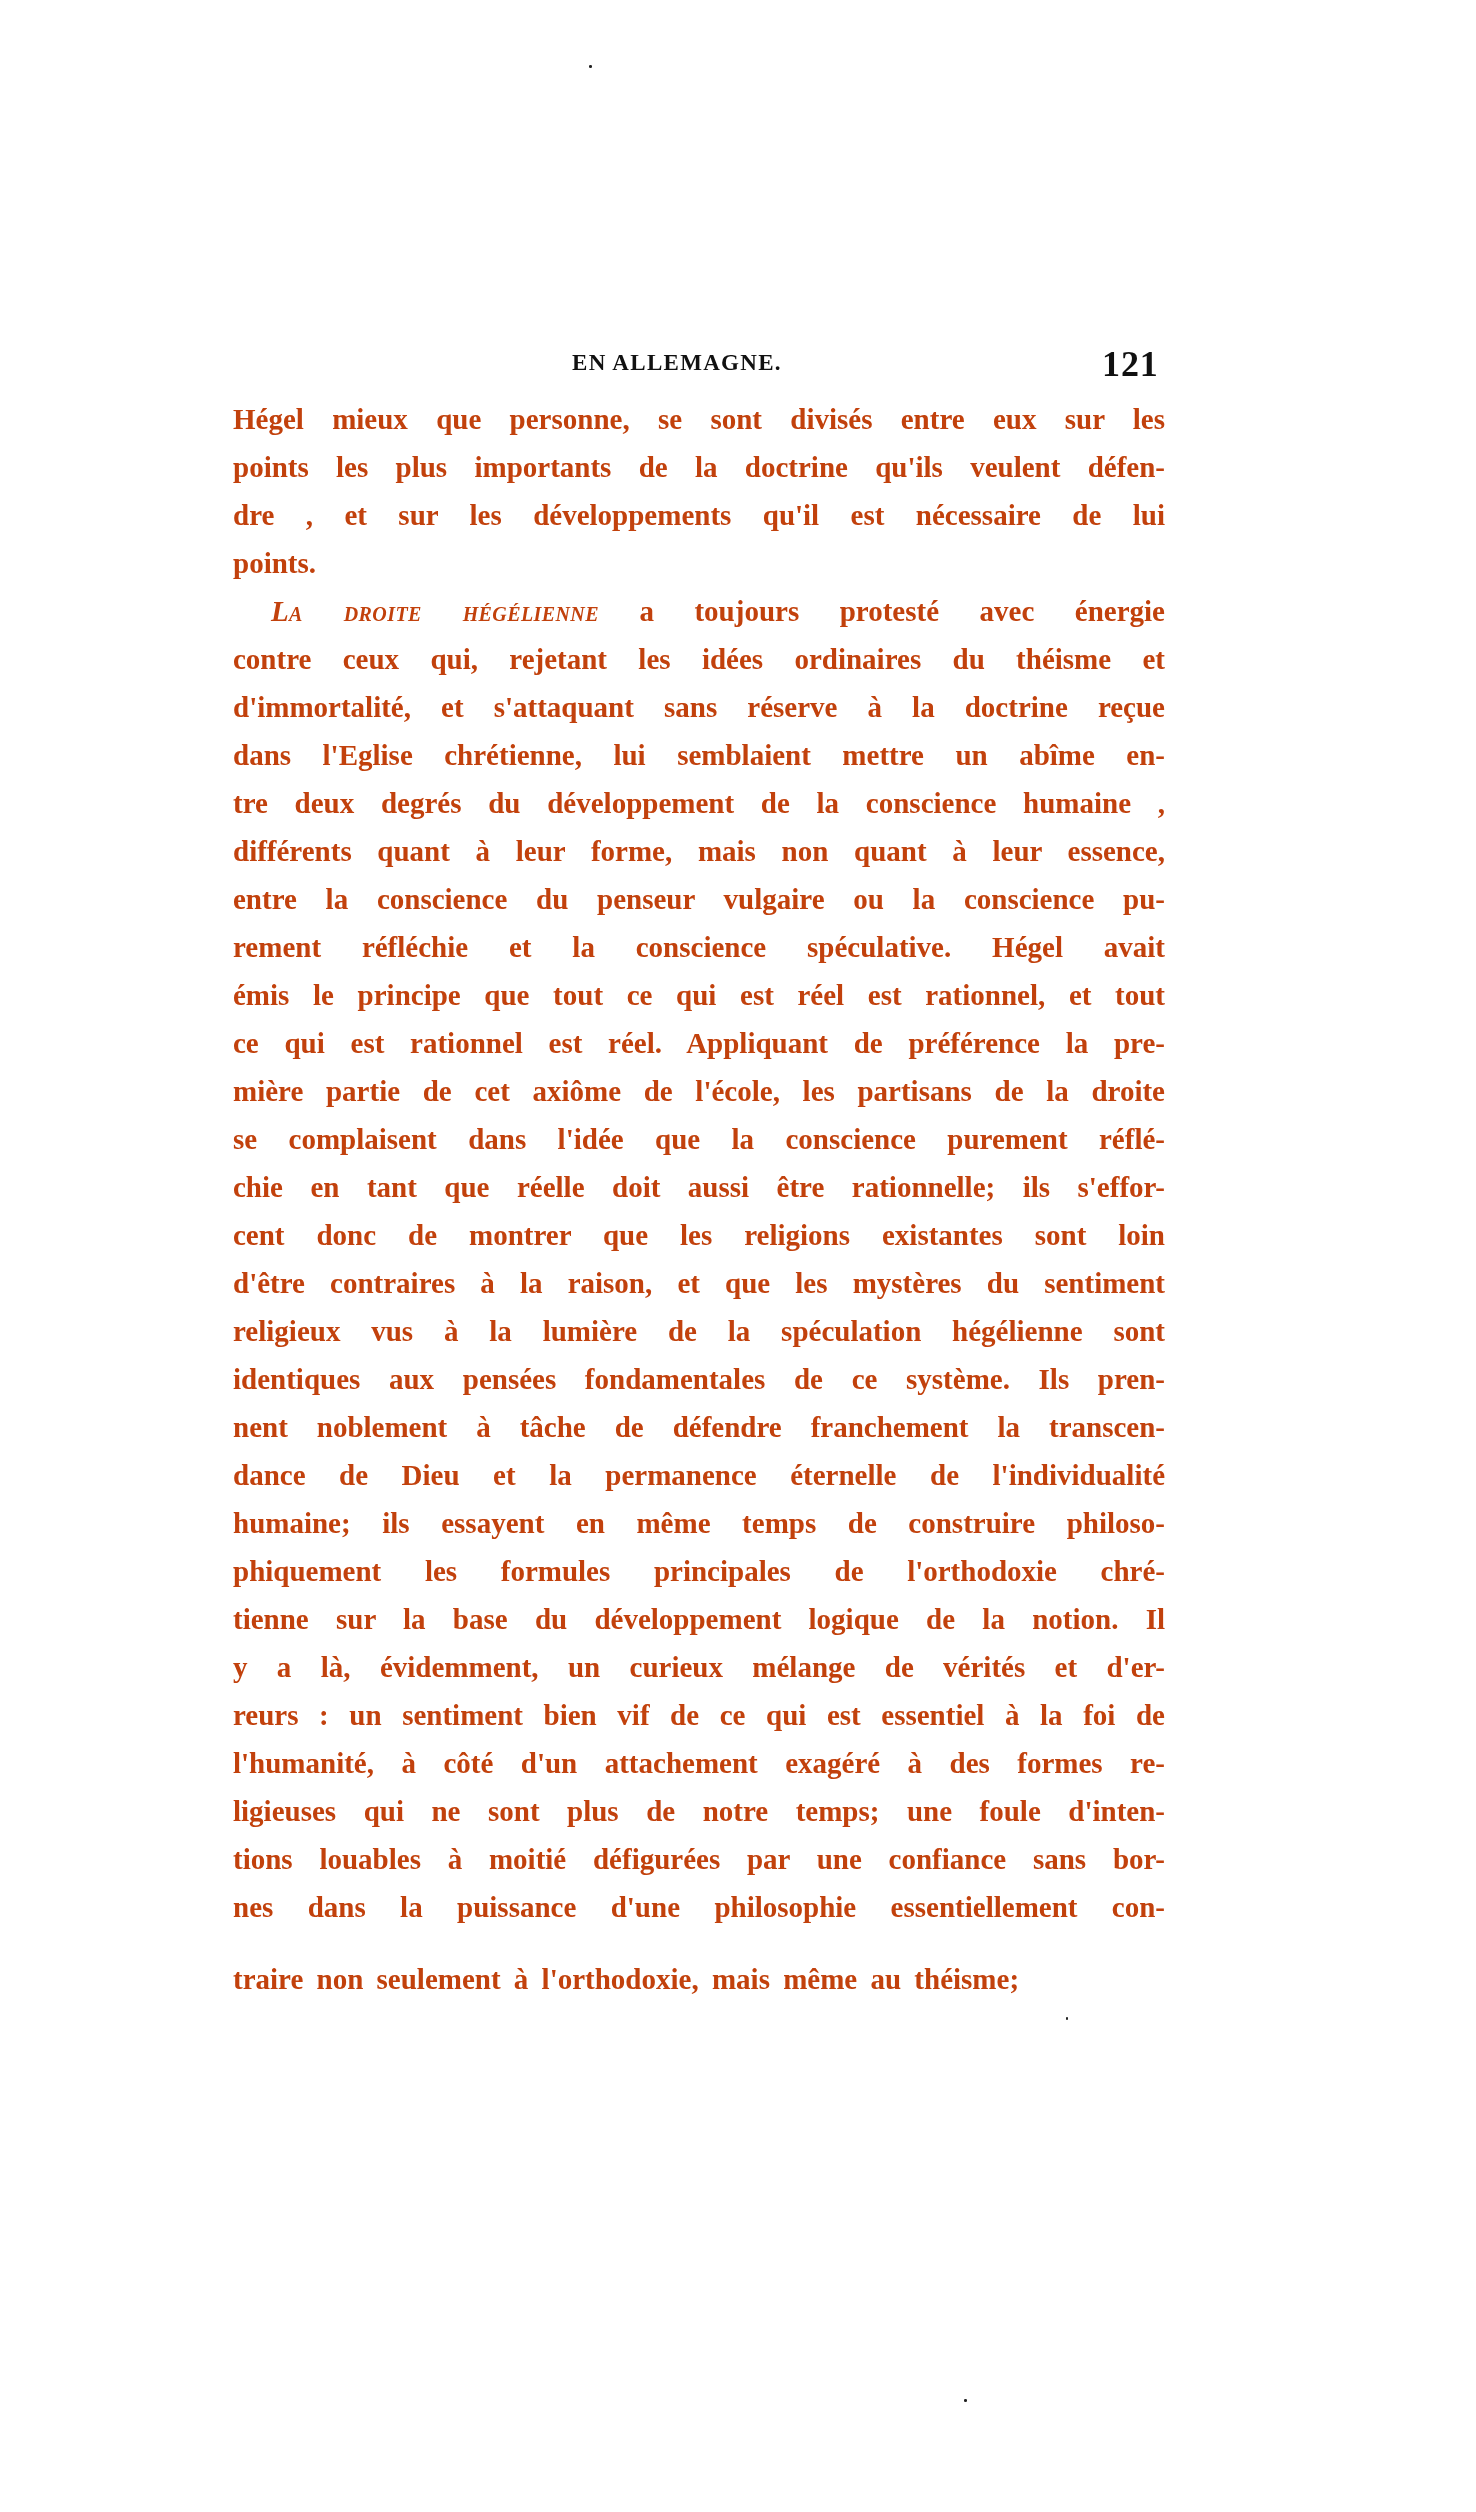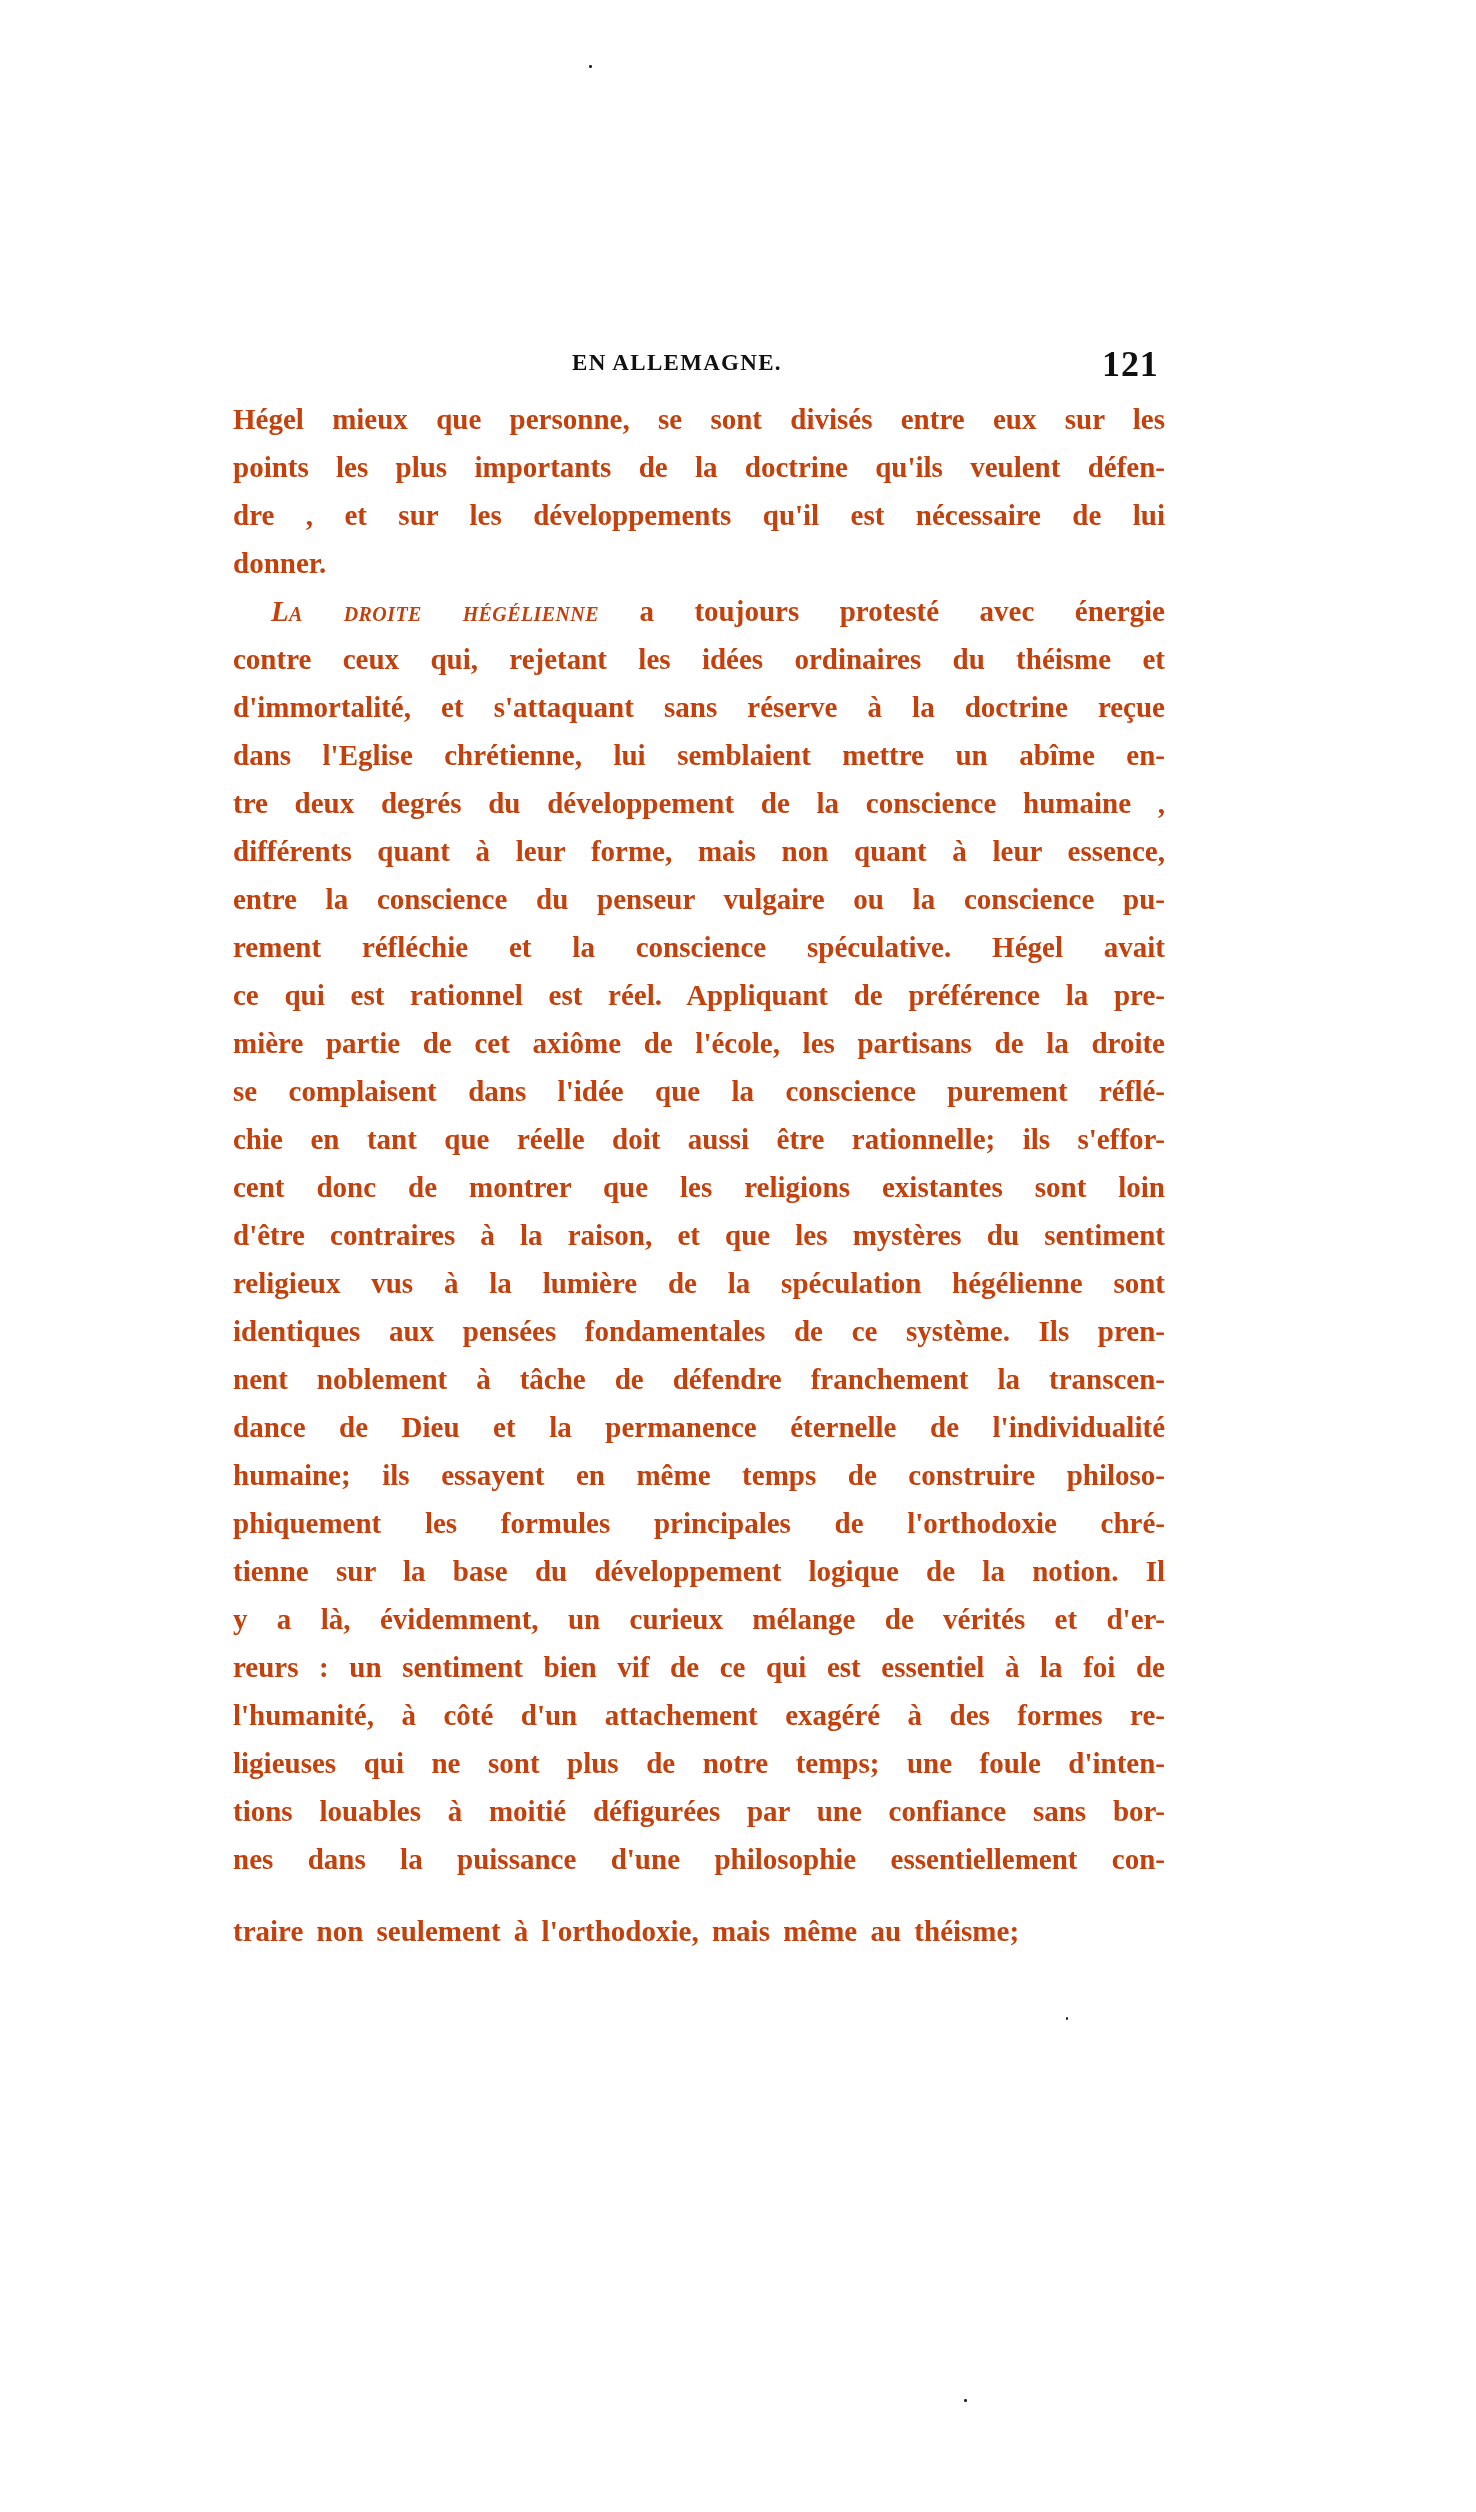--- a/index.html
+++ b/index.html
@@ -93,30 +93,31 @@
 <div class="page">
 
   <div class="running-head">EN ALLEMAGNE.</div>
   <div class="page-number">121</div>
 
   <div class="body-text">
 
     <span class="line">Hégel mieux que personne, se sont divisés entre eux sur les</span>
     <span class="line">points les plus importants de la doctrine qu'ils veulent défen-</span>
     <span class="line">dre , et sur les développements qu'il est nécessaire de lui</span>
-    <span class="line short">donner.</span>
+    <span class="line short">points.</span>
 
     <span class="line first-line"><span class="smallcaps">La droite hégélienne</span><span> a toujours protesté avec énergie</span></span>
     <span class="line">contre ceux qui, rejetant les idées ordinaires du théisme et</span>
     <span class="line">d'immortalité, et s'attaquant sans réserve à la doctrine reçue</span>
     <span class="line">dans l'Eglise chrétienne, lui semblaient mettre un abîme en-</span>
     <span class="line">tre deux degrés du développement de la conscience humaine ,</span>
     <span class="line">différents quant à leur forme, mais non quant à leur essence,</span>
     <span class="line">entre la conscience du penseur vulgaire ou la conscience pu-</span>
     <span class="line">rement réfléchie et la conscience spéculative. Hégel avait</span>
+    <span class="line">émis le principe que tout ce qui est réel est rationnel, et tout</span>
     <span class="line">ce qui est rationnel est réel. Appliquant de préférence la pre-</span>
     <span class="line">mière partie de cet axiôme de l'école, les partisans de la droite</span>
     <span class="line">se complaisent dans l'idée que la conscience purement réflé-</span>
     <span class="line">chie en tant que réelle doit aussi être rationnelle; ils s'effor-</span>
     <span class="line">cent donc de montrer que les religions existantes sont loin</span>
     <span class="line">d'être contraires à la raison, et que les mystères du sentiment</span>
     <span class="line">religieux vus à la lumière de la spéculation hégélienne sont</span>
     <span class="line">identiques aux pensées fondamentales de ce système. Ils pren-</span>
     <span class="line">nent noblement à tâche de défendre franchement la transcen-</span>
     <span class="line">dance de Dieu et la permanence éternelle de l'individualité</span>

